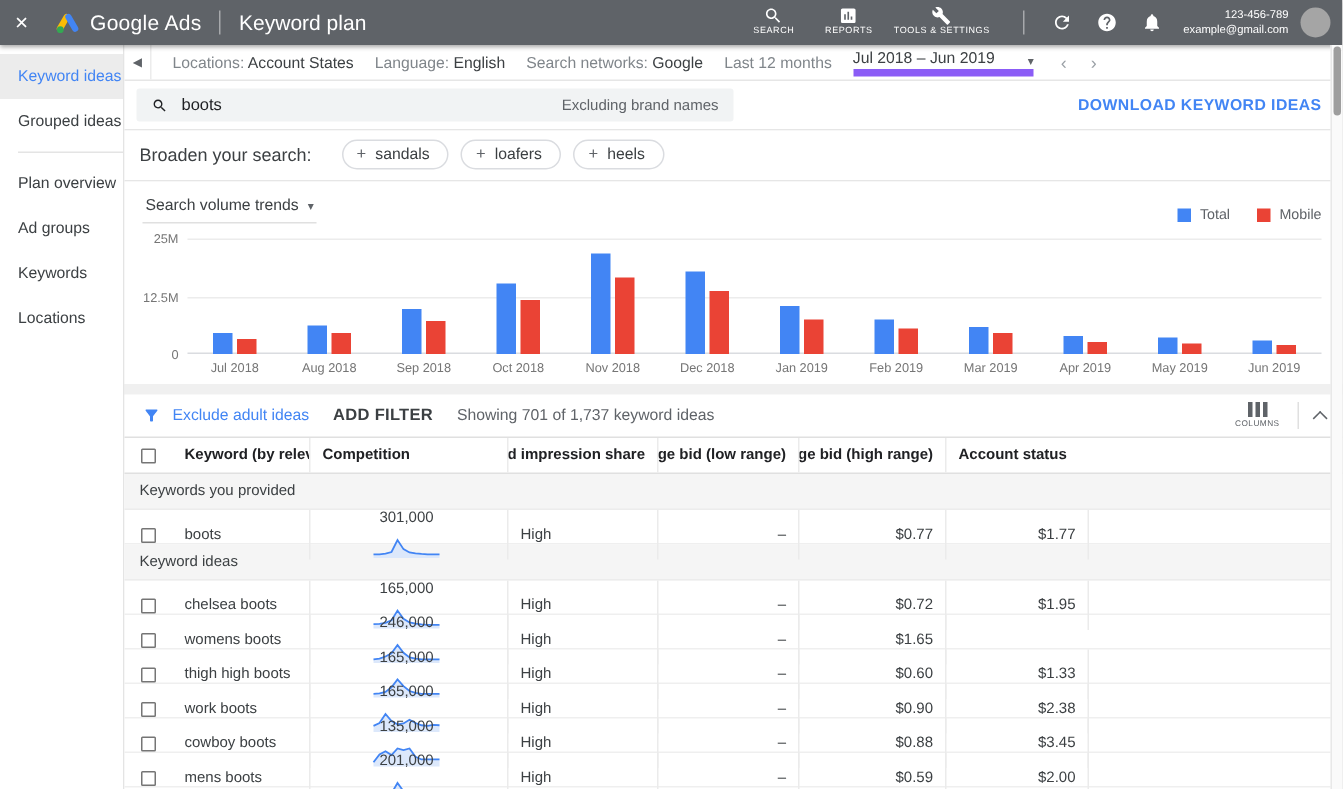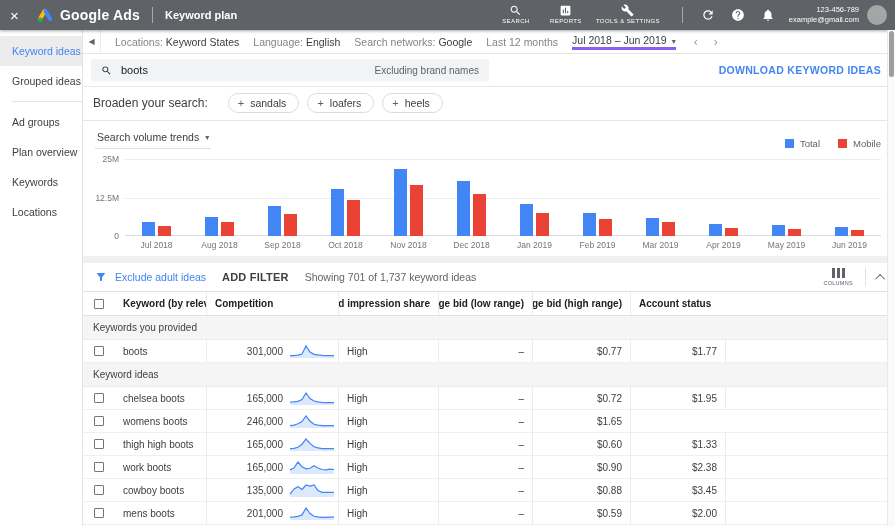--- a/index.html
+++ b/index.html
@@ -5,23 +5,23 @@
   * { margin:0; padding:0; box-sizing:border-box; }
   html,body { background:#e8e8e8; }
   body { font-family:"Liberation Sans", sans-serif; }
   #app { position:relative; width:895px; height:526px; background:#f0f0f0; overflow:hidden; }
 
   
   .topbar { position:relative; z-index:5; display:flex; align-items:center; height:30px;
             background:#5f6368; color:#fff; padding:0 8px 0 10px; box-shadow:0 1px 3px rgba(0,0,0,.35); }
   .tb-close { font-size:15px; color:#fff; width:18px; cursor:pointer; }
   .tb-logo { margin:0 6px 0 8px; display:flex; }
-  .tb-brand { font-size:14px; letter-spacing:.2px;font-weight:bold; }
+  .tb-brand { font-size:14px; letter-spacing:.2px; }
   .tb-sep { width:1px; height:16px; background:rgba(255,255,255,.45); margin:0 12px; }
-  .tb-title { font-size:11px; font-weight:700; }
+  .tb-title { font-size:14px; font-weight:400; }
   .tb-spacer { flex:1; }
   .tb-nav { display:flex; align-items:center; gap:10px; margin-right:10px; }
   .tb-nav-item { display:flex; flex-direction:column; align-items:center; gap:1px; min-width:40px; cursor:pointer; }
   .tb-nav-item svg { width:13px; height:13px; fill:#fff; }
   .tb-nav-label { font-size:6px; letter-spacing:.4px; text-align:center; line-height:1.2; }
   .tb-icons { display:flex; align-items:center; gap:16px; margin:0 14px 0 6px; }
   .tb-icons svg { width:14px; height:14px; fill:#fff; display:block; cursor:pointer; }
   .tb-account { text-align:right; font-size:7.5px; line-height:1.35; margin-right:8px; }
   .tb-avatar { width:20px; height:20px; border-radius:50%; background:#a5a5a5; }
 
@@ -35,21 +35,21 @@
   .main { flex:1; display:flex; flex-direction:column; min-width:0; }
 
   
   .filterbar { display:flex; align-items:center; height:24px; background:#fff;
                border-bottom:1px solid #e6e6e6; font-size:10.5px; color:#3c4043; flex:none; }
   .fb-collapse { width:18px; height:100%; display:flex; align-items:center; justify-content:center;
                  border-right:1px solid #ececec; color:#5f6368; font-size:8px; cursor:pointer; flex:none; }
   .fb-item { margin-left:14px; white-space:nowrap; cursor:pointer; }
   .fb-label { color:#80868b; }
   .fb-value { color:#3c4043; }
-  .fb-date { display:flex; align-items:flex-end; gap:5px; margin-left:14px; border-bottom:3px solid #8b5cf6;
+  .fb-date { display:flex; align-items:flex-end; gap:22px; margin-left:14px; border-bottom:5px solid #8b5cf6;
              padding-bottom:1px; cursor:pointer; }
   .fb-caret { font-size:8px; color:#5f6368; }
   .fb-chevrons { display:flex; gap:16px; margin-left:18px; color:#9aa0a6; font-size:12px; }
   .fb-chevrons span { cursor:pointer; line-height:1; }
 
   
   .searchrow { display:flex; align-items:center; background:#fff; padding:5px 14px 5px 8px;
                border-bottom:1px solid #e6e6e6; flex:none; }
   .searchbox { display:flex; align-items:center; width:398px; height:22px; background:#f1f3f4;
                border-radius:2px; padding:0 10px; }
@@ -112,21 +112,21 @@
   .a-left { justify-content:flex-start; padding-left:8px; }
   .a-right { justify-content:flex-end; padding-right:8px; }
   .v-border { border-left:1px solid #ebebeb; }
   .checkcell { justify-content:center; display:flex; align-items:center; height:100%; }
   .checkbox { width:10px; height:10px; border:1.5px solid #757575; border-radius:1px; cursor:pointer; background:#fff; }
 
   .section-row { background:#f5f5f5; font-size:10px; color:#3c4043; padding:6px 0 6px 10px;
                  border-bottom:1px solid #ececec; }
   .trow { height:23px; border-bottom:1px solid #efefef; font-size:10px; color:#3c4043; flex:none; }
   .kw-cell { padding-left:8px; white-space:nowrap; overflow:hidden; }
-  .avg-cell { gap:6px; padding-right:3px; }
+  .avg-cell { gap:6px; padding-right:3px;flex-direction:column; }
   .avg-num { flex:1; text-align:right; }
   .avg-cell svg { flex:none; display:block; }
 
   
   .scrollbar { position:absolute; top:30px; right:0; bottom:0; width:8px; background:#fafafa;
                border-left:1px solid #e8e8e8; z-index:6; }
   .scroll-thumb { position:absolute; top:1px; left:1px; width:5px; height:46px; background:#9e9e9e; border-radius:3px; }
 </style>
 </head>
 <body>
@@ -187,32 +187,32 @@
       <div>example@gmail.com</div>
     </div>
     <div class="tb-avatar"></div>
   </div>
 
   <div class="shell">
     <div class="sidebar">
         <div class="sb-item active">Keyword ideas</div>
         <div class="sb-item">Grouped ideas</div>
         <div class="sb-divider"></div>
+        <div class="sb-item">Plan overview</div>
         <div class="sb-item">Ad groups</div>
-        <div class="sb-item">Plan overview</div>
         <div class="sb-item">Keywords</div>
         <div class="sb-item">Locations</div>
       </div>
 
     <div class="main">
 
       <div class="filterbar">
         <span class="fb-collapse">◀</span>
         <span class="fb-filters" style="display:flex;">
-            <div class="fb-item"><span class="fb-label">Locations: </span><span class="fb-value">Keyword States</span></div>
+            <div class="fb-item"><span class="fb-label">Locations: </span><span class="fb-value">Account States</span></div>
             <div class="fb-item"><span class="fb-label">Language: </span><span class="fb-value">English</span></div>
             <div class="fb-item"><span class="fb-label">Search networks: </span><span class="fb-value">Google</span></div>
           </span>
         <span class="fb-item fb-label">Last 12 months</span>
         <span class="fb-date">
           <span class="fb-value">Jul 2018 – Jun 2019</span>
           <span class="fb-caret">▾</span>
         </span>
         <span class="fb-chevrons">
           <span>‹</span>

